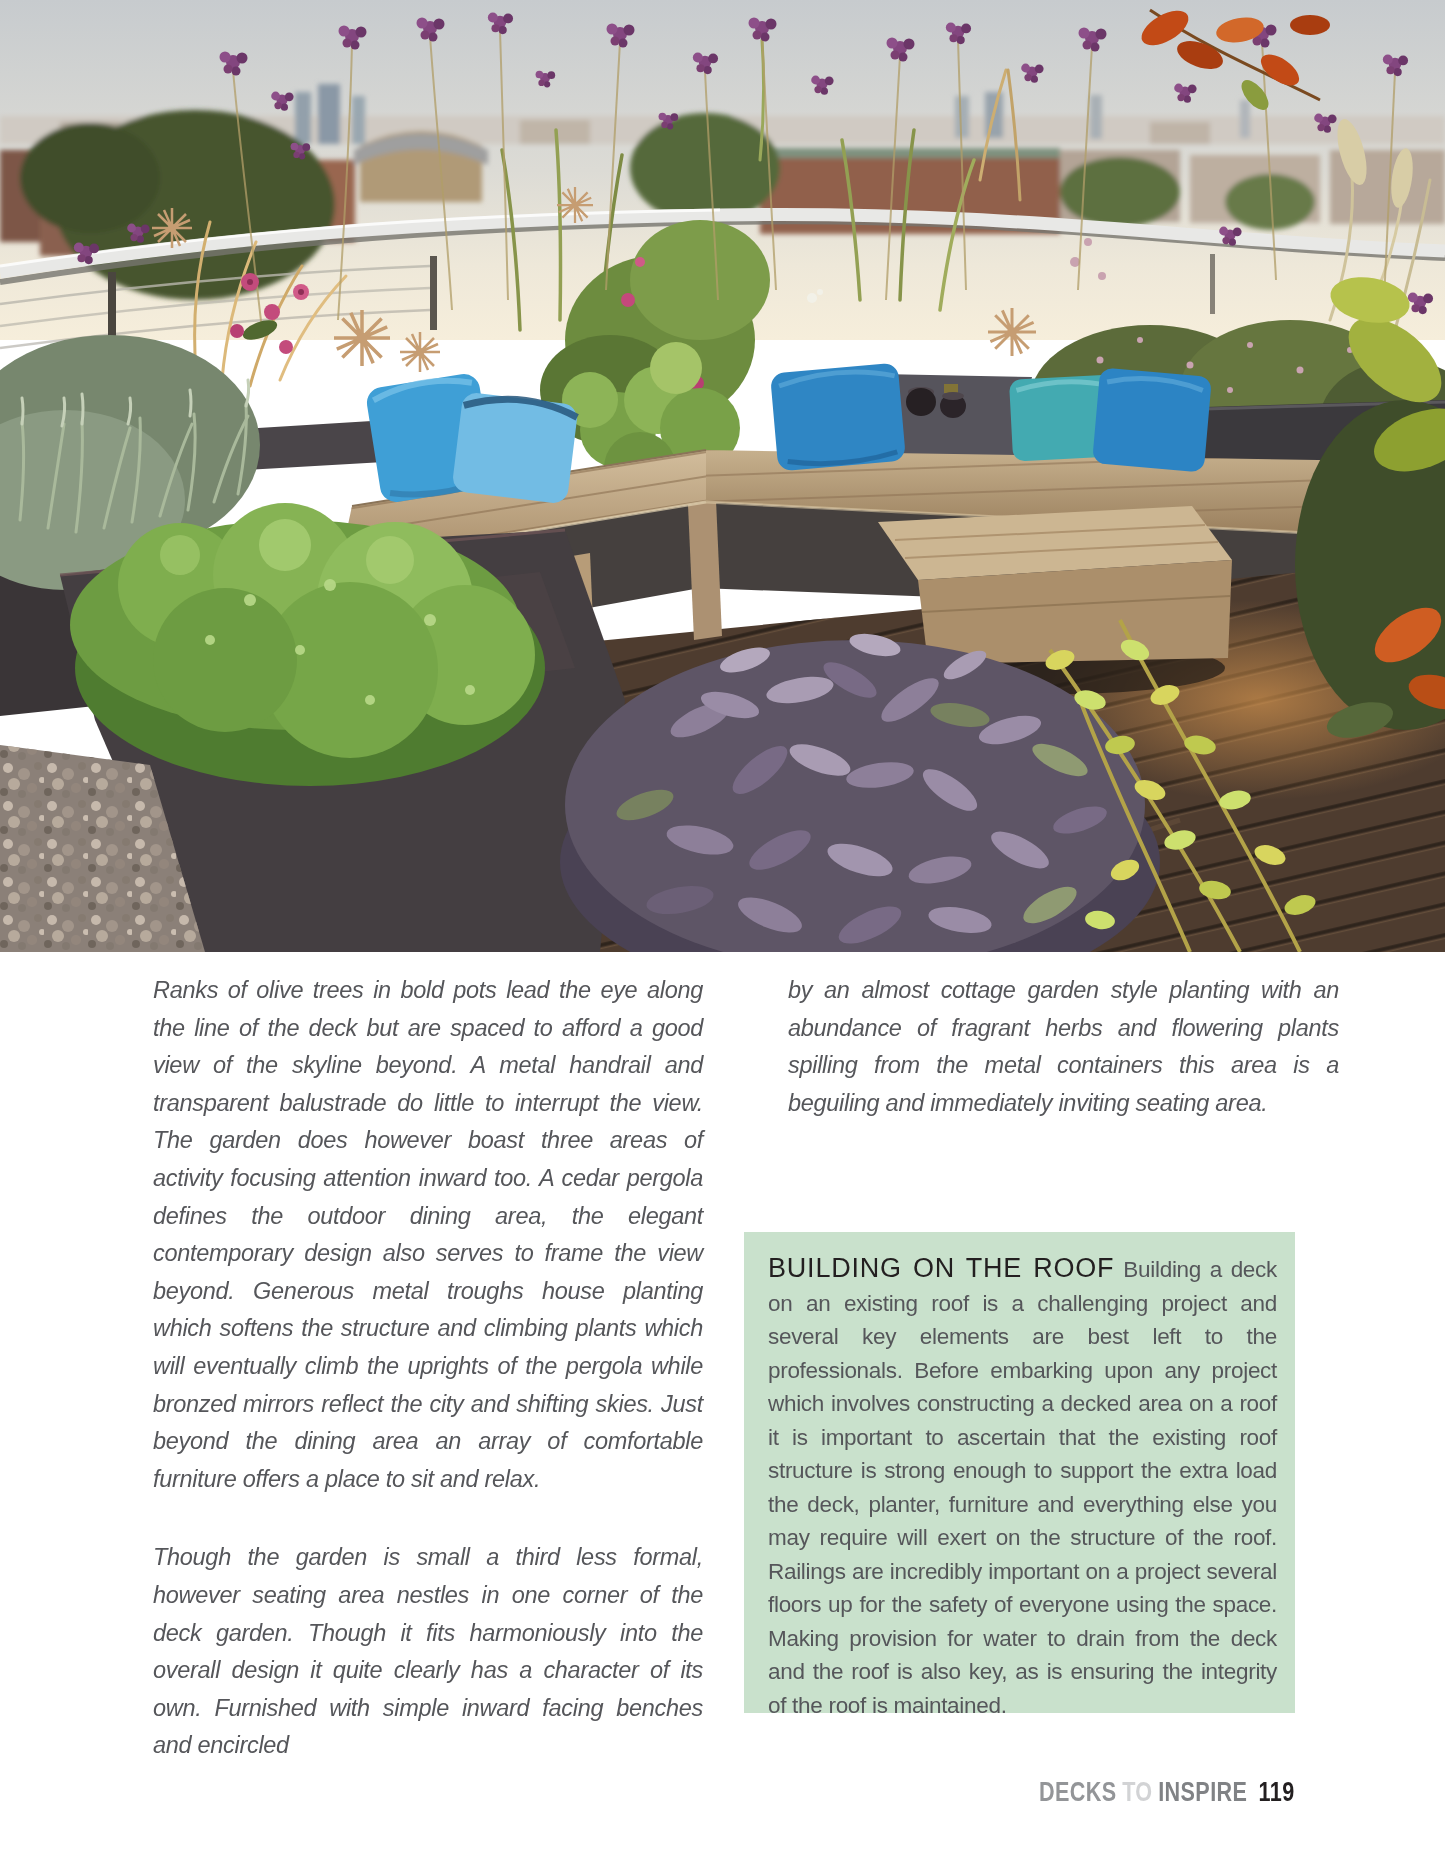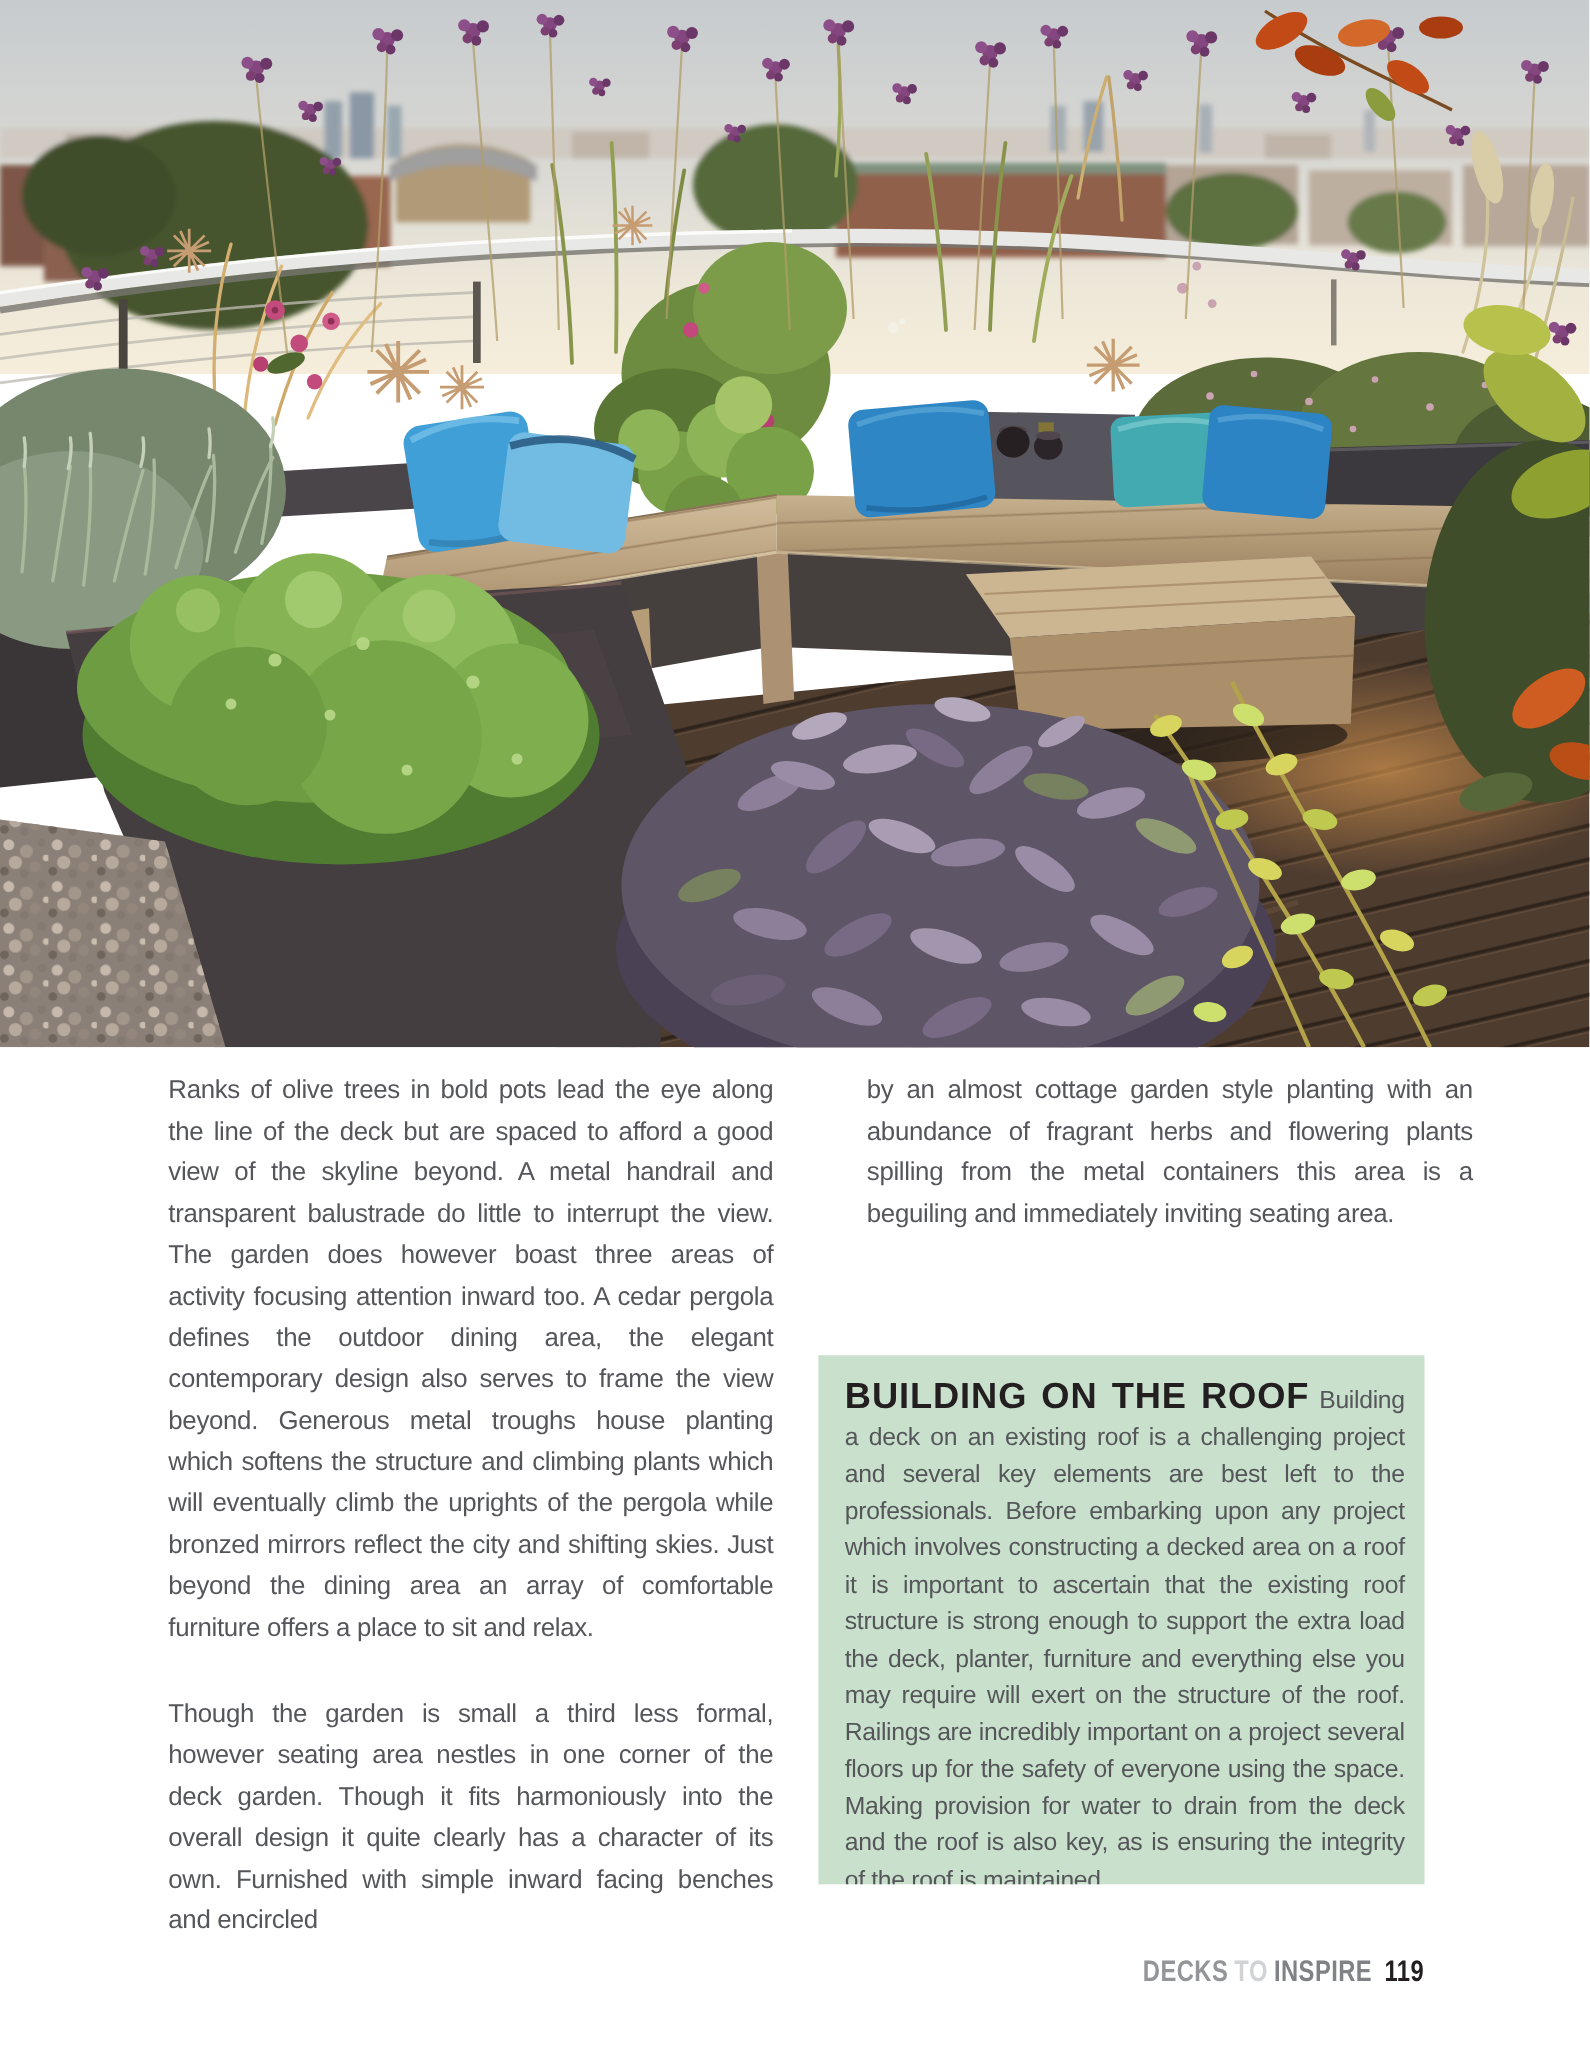--- a/index.html
+++ b/index.html
@@ -7,36 +7,36 @@
     width:1445px;height:1865px;position:relative;
     background:var(--c-page-bg,#ffffff);
     font-family:"Liberation Sans",sans-serif;
   }
   .page{position:absolute;inset:0;width:1445px;height:1865px;overflow:hidden;}
   .photo{position:absolute;left:0;top:0;width:1445px;height:952px;margin:0;}
   .photo svg{display:block;width:100%;height:100%;}
   .col{position:absolute;color:var(--c-body-text,#55565a);
        font-size:23.5px;line-height:37.6px;letter-spacing:-0.3px;
        text-align:justify;}
-  .col p{margin:0;}
+  .col p{margin:0;font-style:italic;}
   .col p + p{margin-top:41px;}
   .col-left{left:153px;top:972px;width:550px;}
   .col-right{left:788px;top:972px;width:551px;}
   .callout{
     position:absolute;left:744px;top:1232px;width:551px;height:481px;
     box-sizing:border-box;padding:20px 18px 14px 24px;
     background:var(--c-callout-bg,#c9e1cc);
     color:var(--c-body-text,#55565a);
     font-size:22.5px;line-height:33.5px;letter-spacing:-0.3px;
     text-align:justify;overflow:hidden;
   }
   .callout p{margin:0;}
   .callout strong{
     color:var(--c-callout-title,#231f20);
-    font-weight:bold;font-size:33px;letter-spacing:0.8px;margin-right:9px;
+    font-weight:normal;font-size:27px;letter-spacing:0.8px;margin-right:9px;
   }
   .pfooter{
     position:absolute;top:1779px;right:150px;
     font-weight:bold;font-size:27px;line-height:27px;letter-spacing:0.5px;
     transform:scaleX(0.8);transform-origin:100% 50%;
     white-space:nowrap;
   }
   .pfooter .w1{color:var(--c-footer-1,#939598);}
   .pfooter .w2{color:var(--c-footer-2,#d2d3d5);margin-left:7px;}
   .pfooter .w3{color:var(--c-footer-3,#808285);margin-left:7px;}

